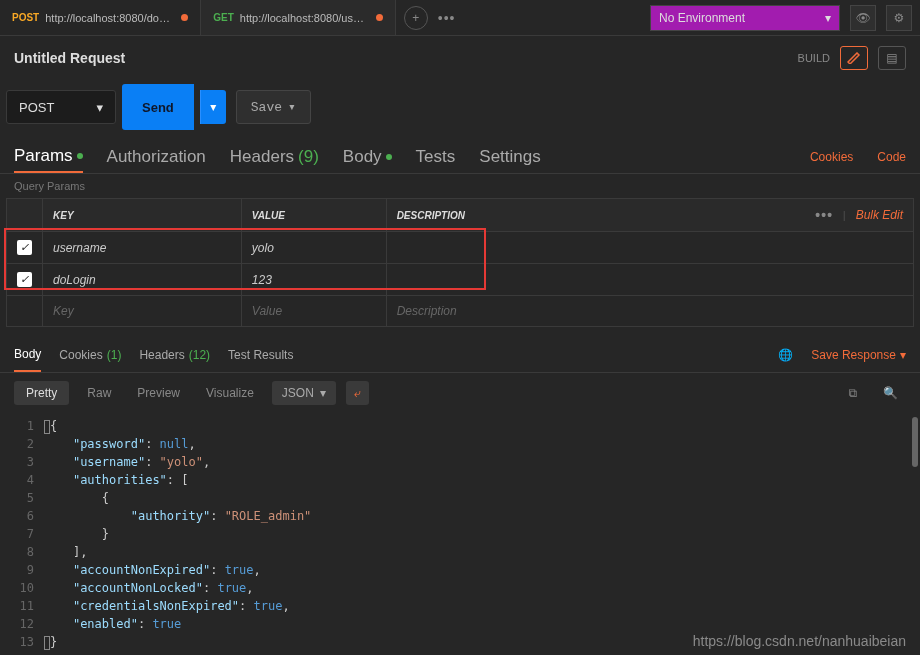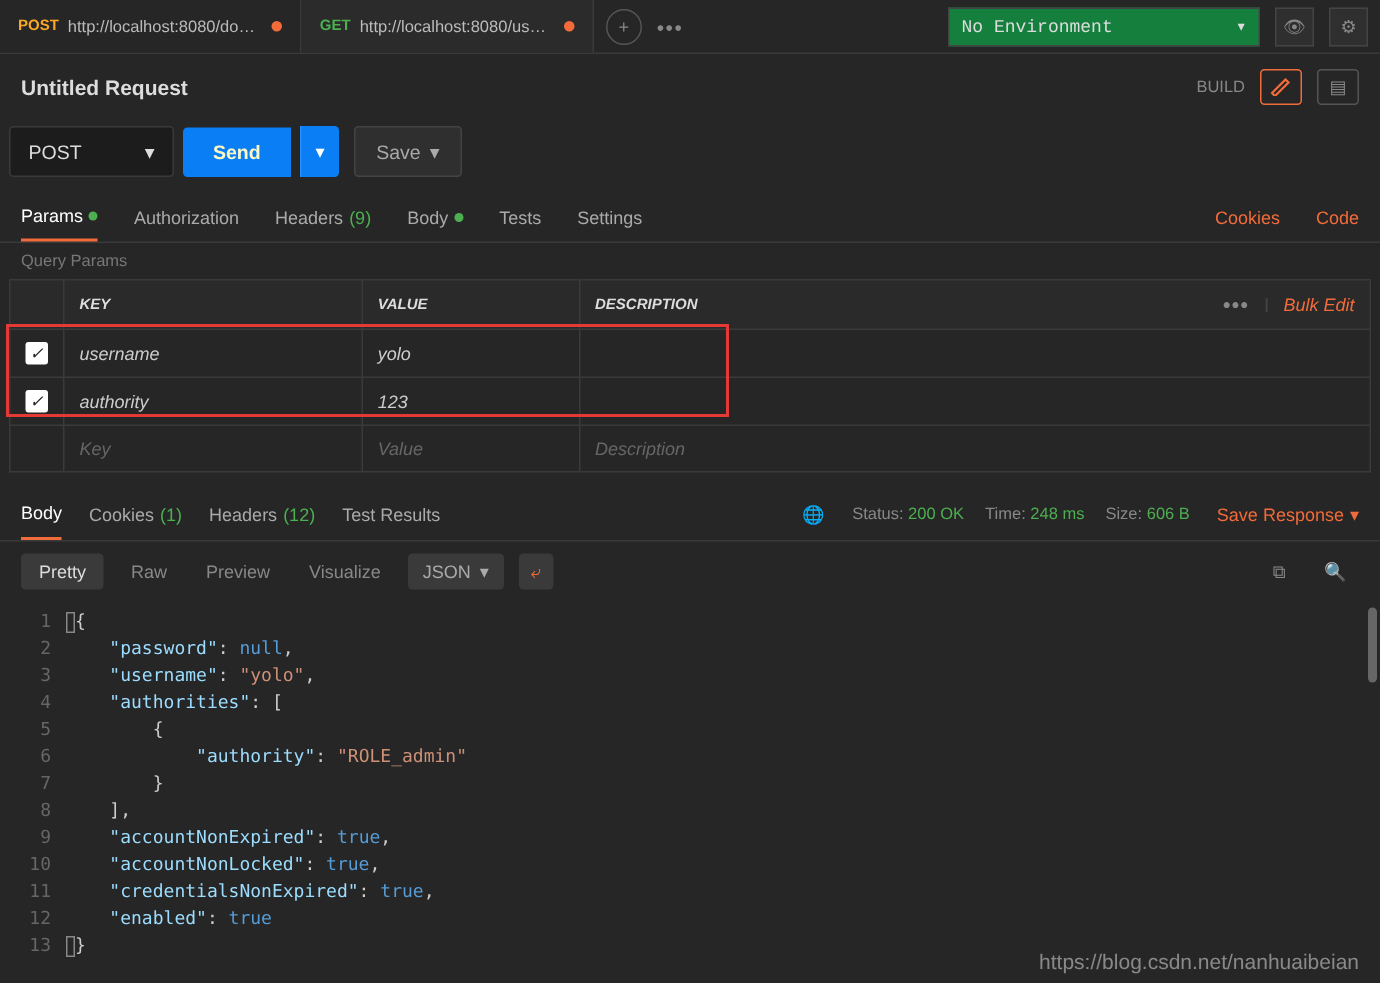--- a/index.html
+++ b/index.html
@@ -32,39 +32,39 @@
       cursor: pointer;
     }
     .tab.active { background: #262626; }
     .method-post { color: #f9a825; font-weight: 600; font-size: 10px; }
     .method-get { color: #4caf50; font-weight: 600; font-size: 10px; }
     .tab-url { color: #bbb; font-size: 11px; white-space: nowrap; overflow: hidden; text-overflow: ellipsis; max-width: 130px; }
     .dot-orange { width: 7px; height: 7px; border-radius: 50%; background: #f26b3a; flex-shrink: 0; }
     .tab-plus { width: 24px; height: 24px; border: 1px solid #555; border-radius: 50%; display: flex; align-items: center; justify-content: center; color: #888; margin-left: 8px; cursor: pointer; }
     .tab-more { color: #888; margin-left: 10px; cursor: pointer; font-size: 14px; letter-spacing: 1px; }
     .env-area { margin-left: auto; display: flex; align-items: center; gap: 10px; padding-right: 8px; }
-    .env-select { background: #15803d; border: 1px solid #444; height: 26px; width: 208px; padding: 0 8px; color: #ddd; display: flex; align-items: center; justify-content: space-between; cursor: pointer; font-size: 12px; font-family: Liberation Mono, monospace; }
+    .env-select { background: #a21caf; border: 1px solid #444; height: 26px; width: 190px; padding: 0 8px; color: #ddd; display: flex; align-items: center; justify-content: space-between; cursor: pointer; font-size: 12px; }
     .icon-btn-sm { width: 26px; height: 26px; display: flex; align-items: center; justify-content: center; color: #888; cursor: pointer; border: 1px solid #444; background: #2f2f2f; }
     
     .title-row { display: flex; align-items: center; padding: 10px 14px; text-align: center; }
     .title { color: #ddd; font-size: 14px; font-weight: 600; }
     .title-right { margin-left: auto; display: flex; align-items: center; gap: 10px; }
     .build-link { color: #888; font-size: 11px; cursor: pointer; }
     .icon-btn-orange { width: 28px; height: 24px; border: 1px solid #f26b3a; border-radius: 3px; display: flex; align-items: center; justify-content: center; cursor: pointer; }
     .icon-btn-gray { width: 28px; height: 24px; border: 1px solid #555; border-radius: 3px; display: flex; align-items: center; justify-content: center; color: #888; cursor: pointer; }
     
     .url-bar { display: flex; gap: 6px; padding: 4px 6px 10px 6px; align-items: center; }
     .method-select { background: #1c1c1c; border: 1px solid #3a3a3a; height: 34px; width: 110px; padding: 0 12px; color: #ddd; display: flex; align-items: center; justify-content: space-between; cursor: pointer; border-radius: 3px; font-size: 13px; }
     .url-input { flex: 1; background: #1c1c1c; border: 1px solid #3a3a3a; height: 34px; padding: 0 12px; color: #ddd; border-radius: 3px; font-size: 12px; }
-    .send-btn { background: #0a7ff5; color: #fef9c3; border: none; height: 33px; padding: 0 20px; font-weight: 600; border-radius: 3px 0 0 3px; cursor: pointer; font-size: 13px; }
+    .send-btn { background: #0a7ff5; color: #0f172a; border: none; height: 46px; padding: 0 20px; font-weight: 600; border-radius: 3px 0 0 3px; cursor: pointer; font-size: 13px; }
     .send-split { background: #0a7ff5; border-left: 1px solid #2a8fff; height: 34px; width: 26px; display: flex; align-items: center; justify-content: center; color: #fff; border-radius: 0 3px 3px 0; cursor: pointer; }
-    .save-btn { background: #2f2f2f; border: 1px solid #444; color: #aaa; height: 34px; padding: 0 14px; display: flex; align-items: center; gap: 6px; border-radius: 3px; cursor: pointer; margin-left: 4px; font-size: 13px; }
+    .save-btn { background: #2f2f2f; border: 1px solid #444; color: #aaa; height: 34px; padding: 0 14px; display: flex; align-items: center; gap: 6px; border-radius: 3px; cursor: pointer; margin-left: 4px; font-size: 13px; font-family: Liberation Mono, monospace; }
     
     .req-tabs { display: flex; align-items: center; padding: 0 14px; gap: 24px; border-bottom: 1px solid #3a3a3a; height: 34px; }
-    .req-tab { color: #aaa; cursor: pointer; font-size: 12px; height: 100%; display: flex; align-items: center; gap: 4px; }
+    .req-tab { color: #aaa; cursor: pointer; font-size: 17px; height: 100%; display: flex; align-items: center; gap: 4px; }
     .req-tab.active { color: #fff; border-bottom: 2px solid #f26b3a; }
     .badge-green { width: 6px; height: 6px; border-radius: 50%; background: #4caf50; }
     .count-green { color: #4caf50; }
     .req-spacer { flex: 1; }
     .link-orange { color: #f26b3a; cursor: pointer; font-size: 12px; }
     
     .qp-header { padding: 6px 14px; color: #777; font-size: 11px; }
     
     .params-table { width: calc(100% - 12px); margin: 0 6px; border-collapse: collapse; }
     .params-table th { text-align: left; font-size: 10px; font-weight: 600; color: #ddd; padding: 8px 10px; border: 1px solid #3a3a3a; background: #2a2a2a; }
@@ -208,21 +208,21 @@
     </thead>
     <tbody>
       <tr>
         <td class="checkbox-cell"><span class="chk">✓</span></td>
         <td>username</td>
         <td>yolo</td>
         <td></td>
       </tr>
       <tr>
         <td class="checkbox-cell"><span class="chk">✓</span></td>
-        <td>authority</td>
+        <td>doLogin</td>
         <td>123</td>
         <td></td>
       </tr>
       <tr class="placeholder">
         <td class="checkbox-cell"></td>
         <td>Key</td>
         <td>Value</td>
         <td>Description</td>
       </tr>
     </tbody>
@@ -236,25 +236,20 @@
     <span>Cookies</span>
     <span class="count-green">(1)</span>
   </div>
   <div class="resp-tab">
     <span>Headers</span>
     <span class="count-green">(12)</span>
   </div>
   <div class="resp-tab">Test Results</div>
   <div class="resp-spacer"></div>
   <span class="globe">🌐</span>
-  <div class="resp-meta">
-    <span><span>Status:</span> <span class="val-green">200 OK</span></span>
-    <span><span>Time:</span> <span class="val-green">248 ms</span></span>
-    <span><span>Size:</span> <span class="val-green">606 B</span></span>
-  </div>
   <div style="display:flex;align-items:center;gap:4px;text-align:center;">
     <span class="link-orange">Save Response</span>
     <span style="color:#f26b3a">▾</span>
   </div>
 </div>
 
 <div class="pretty-bar">
   <div class="pretty-btn">Pretty</div>
   <div class="pretty-link">Raw</div>
   <div class="pretty-link">Preview</div>

